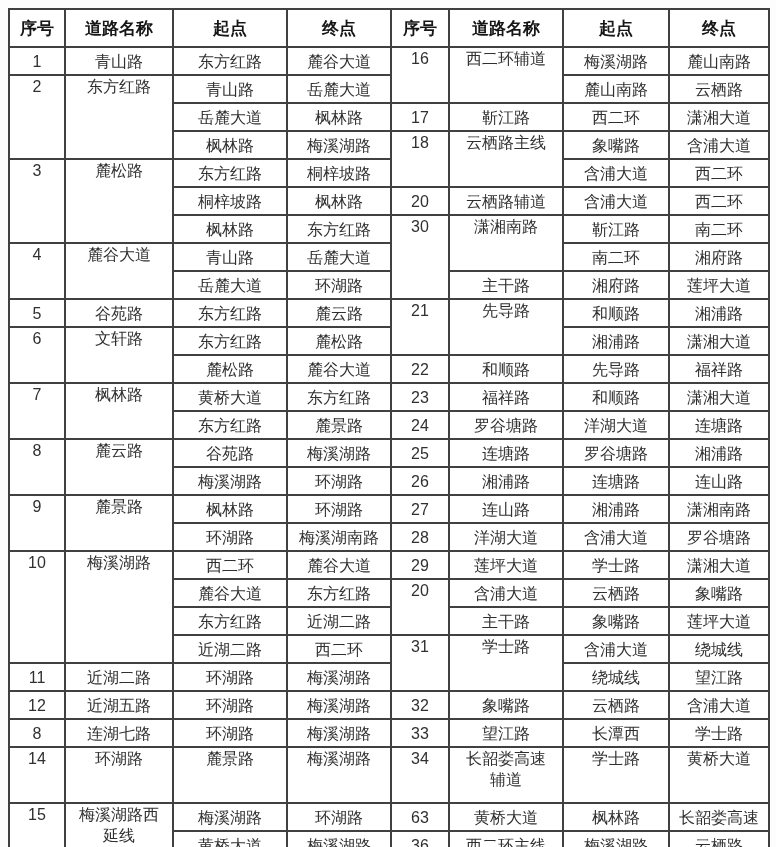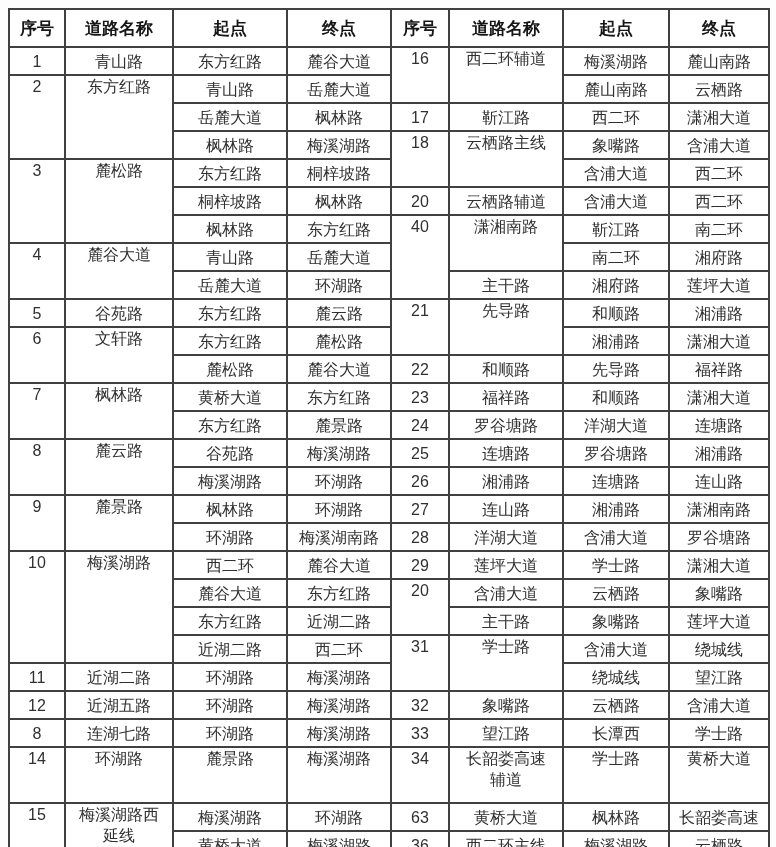--- a/index.html
+++ b/index.html
@@ -108,21 +108,21 @@
   <td>枫林路</td>
   <td>20</td>
   <td class="name">云栖路辅道</td>
   <td>含浦大道</td>
   <td>西二环</td>
 </tr>
 
 <tr>
   <td>枫林路</td>
   <td>东方红路</td>
-  <td rowspan="3" class="vt">40</td>
+  <td rowspan="3" class="vt">30</td>
   <td rowspan="2" class="vt name">潇湘南路</td>
   <td>靳江路</td>
   <td>南二环</td>
 </tr>
 
 <tr>
   <td rowspan="2" class="vt">4</td>
   <td rowspan="2" class="vt name">麓谷大道</td>
   <td>青山路</td>
   <td>岳麓大道</td>

